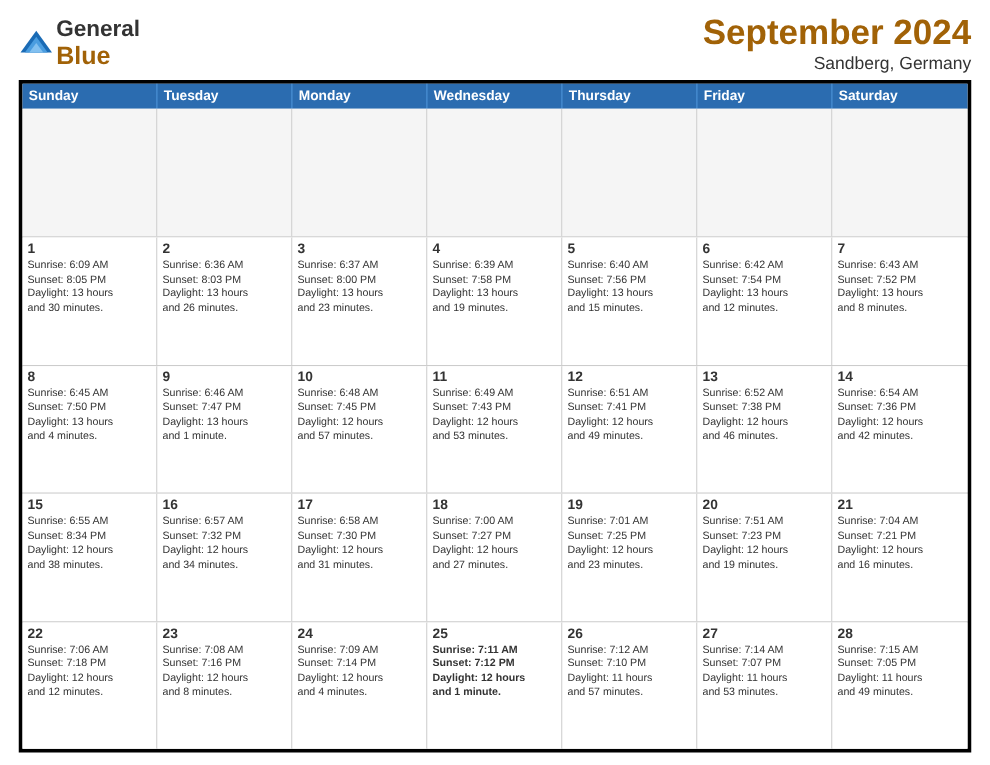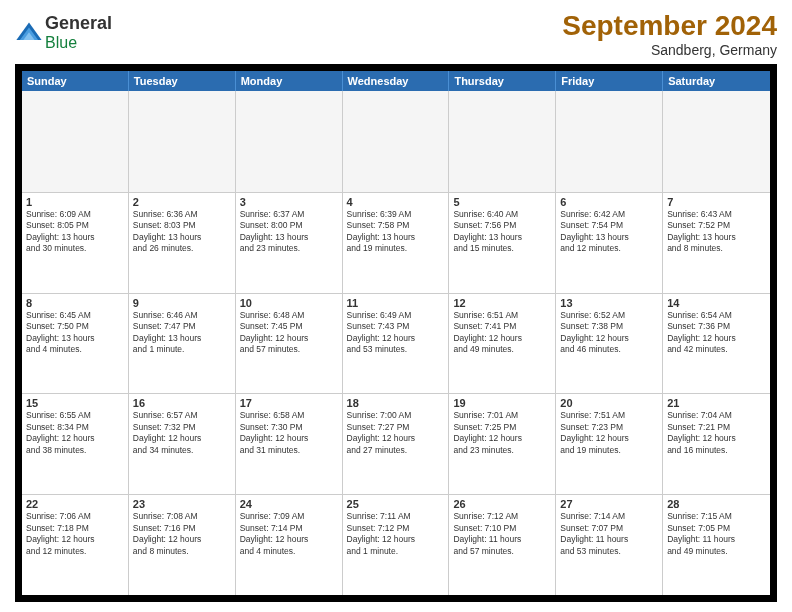--- a/index.html
+++ b/index.html
@@ -33,23 +33,23 @@
       display: flex;
       flex-direction: column;
       line-height: 1.1;
     }
     .logo-general {
       font-size: 18px;
       font-weight: bold;
       color: #333;
     }
     .logo-blue {
-      font-size: 16px;
-      font-weight: normal;
-      color: #15803d;
+      font-size: 20px;
+      font-weight: bold;
+      color: #a16207;
     }
     .logo-icon {
       width: 28px;
       height: 28px;
       margin-right: 2px;
     }
     .title-block {
       text-align: right;
     }
     .month-title {
@@ -58,21 +58,21 @@
       color: #a16207;
     }
     .subtitle {
       font-size: 14px;
       color: #333;
     }
     .calendar {
       flex: 1;
       display: flex;
       flex-direction: column;
-      border: 7px solid #000000;
+      border: 3px solid #000000;
     }
     .cal-header {
       display: grid;
       grid-template-columns: repeat(7, 1fr);
       background: #2b6cb0;
     }
     .cal-header-cell {
       color: #fff;
       font-size: 11px;
       font-weight: bold;
@@ -328,21 +328,21 @@
           </div>
           <div class="cal-cell">
             <span class="day-num">24</span>
             <div class="day-info" style="white-space: pre-line;">Sunrise: 7:09 AM
 Sunset: 7:14 PM
 Daylight: 12 hours
 and 4 minutes.</div>
           </div>
           <div class="cal-cell">
             <span class="day-num">25</span>
-            <div class="day-info" style="white-space: pre-line;">Sunrise: 7:11 AM
+            <div class="day-info" style="white-space: pre-line; font-weight: bold;">Sunrise: 7:11 AM
 Sunset: 7:12 PM
 Daylight: 12 hours
 and 1 minute.</div>
           </div>
           <div class="cal-cell">
             <span class="day-num">26</span>
             <div class="day-info" style="white-space: pre-line;">Sunrise: 7:12 AM
 Sunset: 7:10 PM
 Daylight: 11 hours
 and 57 minutes.</div>

